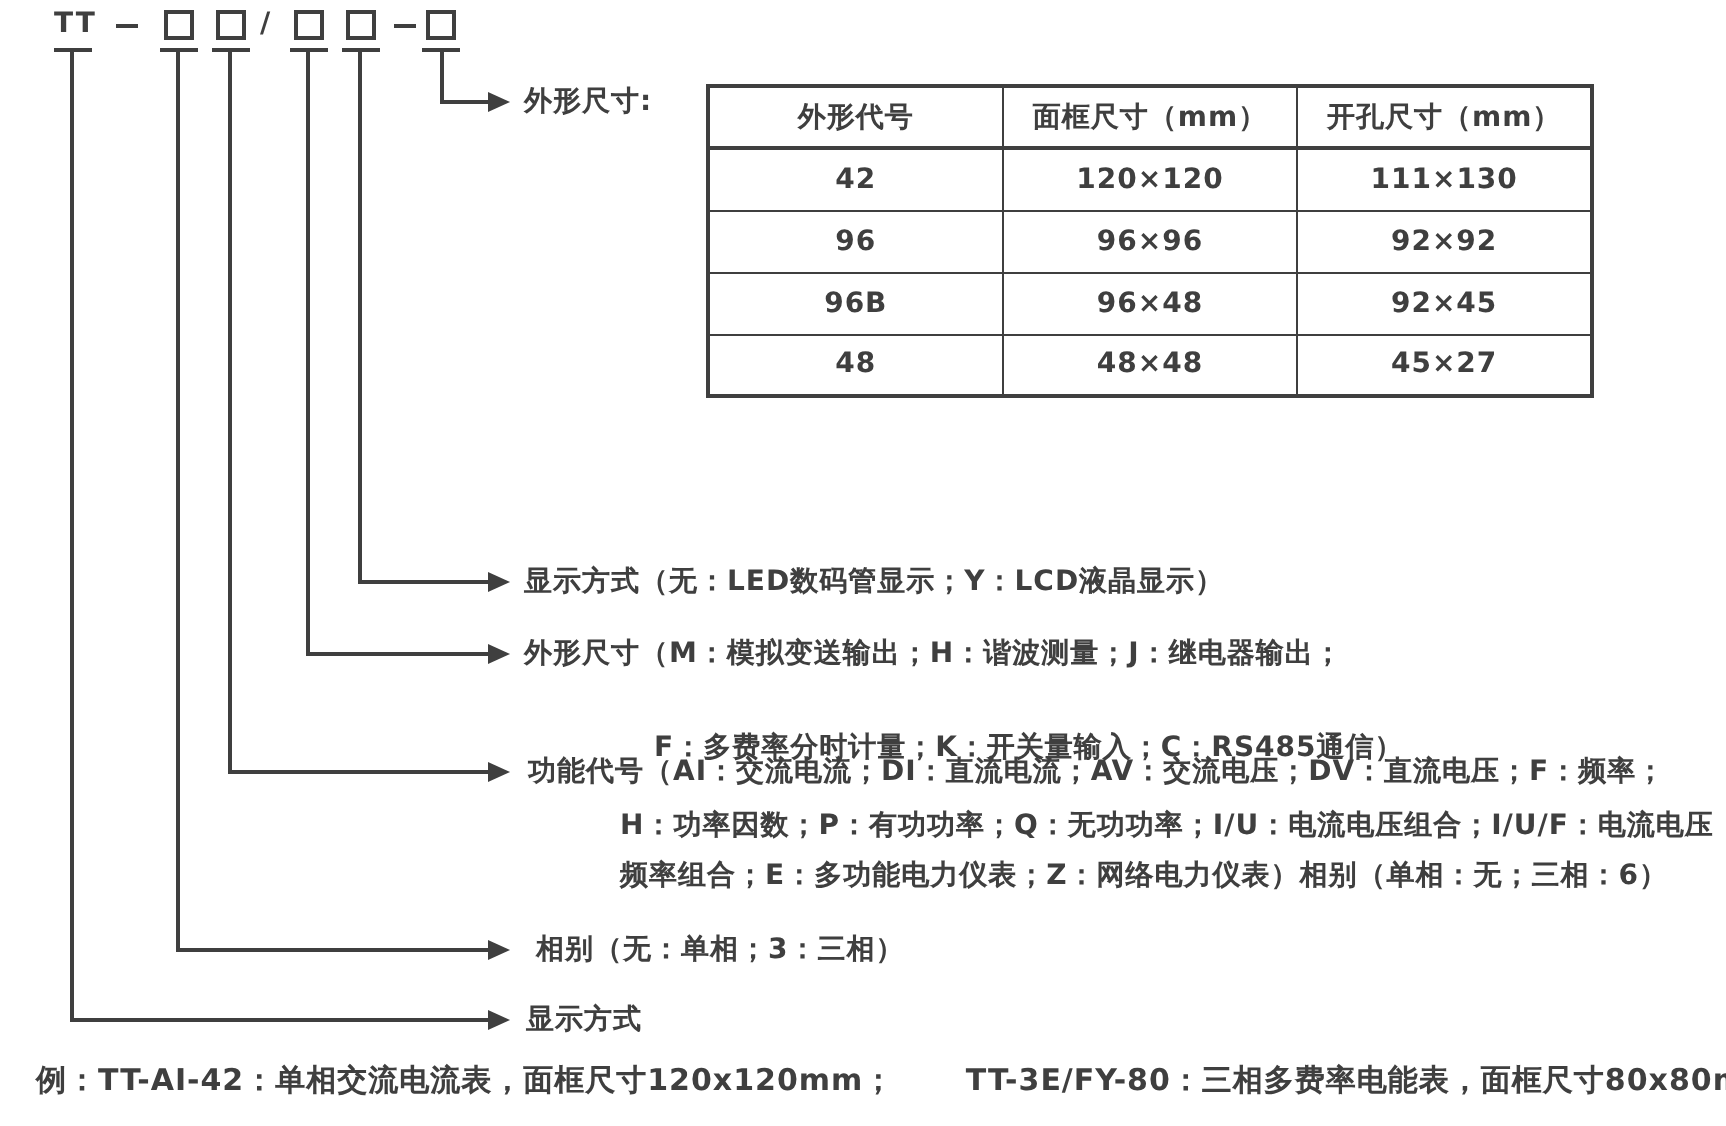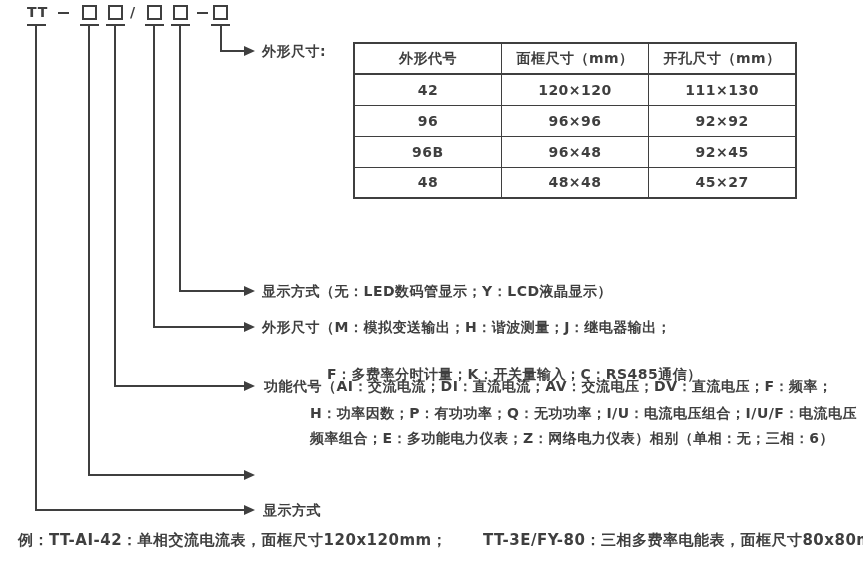--- a/index.html
+++ b/index.html
@@ -145,20 +145,21 @@
   <div class="vline" style="left:114px; top:26px; height:361px;"></div>
   <div class="hline" style="left:114px; top:385px; width:130px;"></div>
   <div class="arrowhead" style="left:244px; top:381px;"></div>
   <div class="lbl" style="left:310px; top:405px;">H：功率因数；P：有功功率；Q：无功功率；I/U：电流电压组合；I/U/F：电流电压</div>
   <div class="lbl" style="left:264px; top:378px;">功能代号（AI：交流电流；DI：直流电流；AV：交流电压；DV：直流电压；F：频率；</div>
   <div class="lbl" style="left:310px; top:430px;">频率组合；E：多功能电力仪表；Z：网络电力仪表）相别（单相：无；三相：6）</div>
 
   <div class="vline" style="left:88px; top:26px; height:450px;"></div>
   <div class="hline" style="left:88px; top:474px; width:156px;"></div>
   <div class="arrowhead" style="left:244px; top:470px;"></div>
+  <div class="lbl" style="left:268px; top:467px;">相别（无：单相；3：三相）</div>
 
   <div class="vline" style="left:35px; top:26px; height:485px;"></div>
   <div class="hline" style="left:35px; top:509px; width:209px;"></div>
   <div class="arrowhead" style="left:244px; top:505px;"></div>
   <div class="lbl" style="left:263px; top:502px;">显示方式</div>
 
   <table id="size-table">
     <thead>
       <tr>
         <th>外形代号</th>

